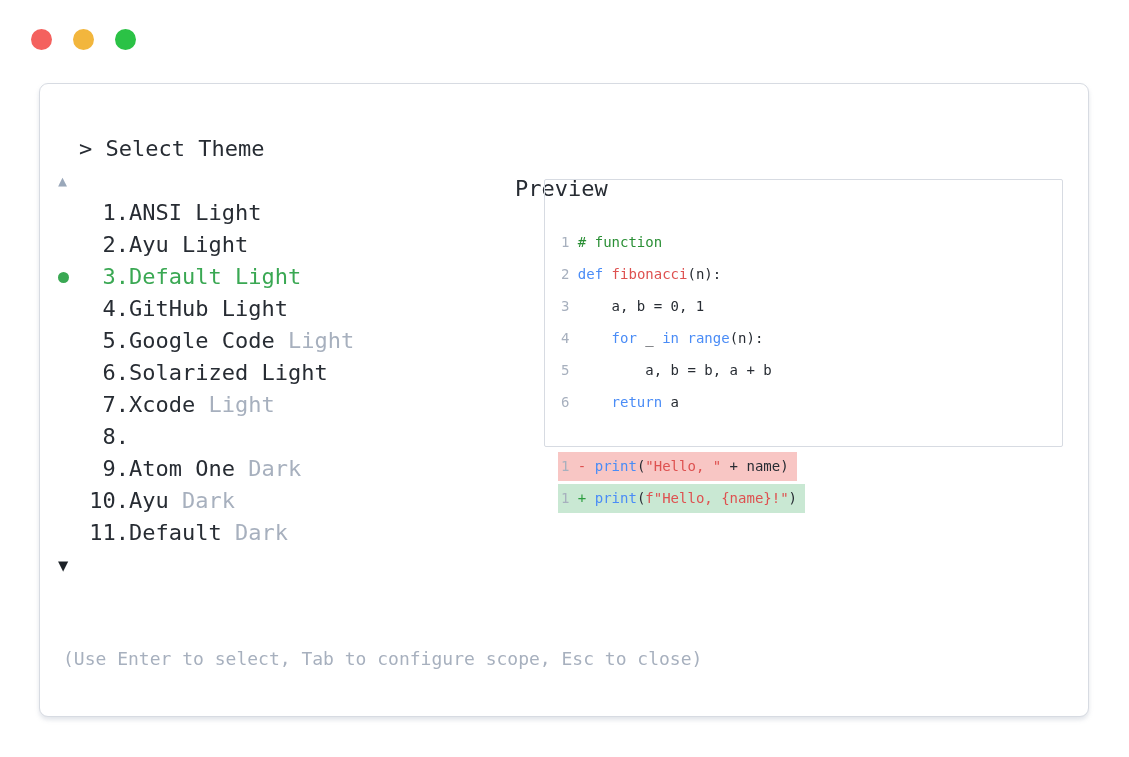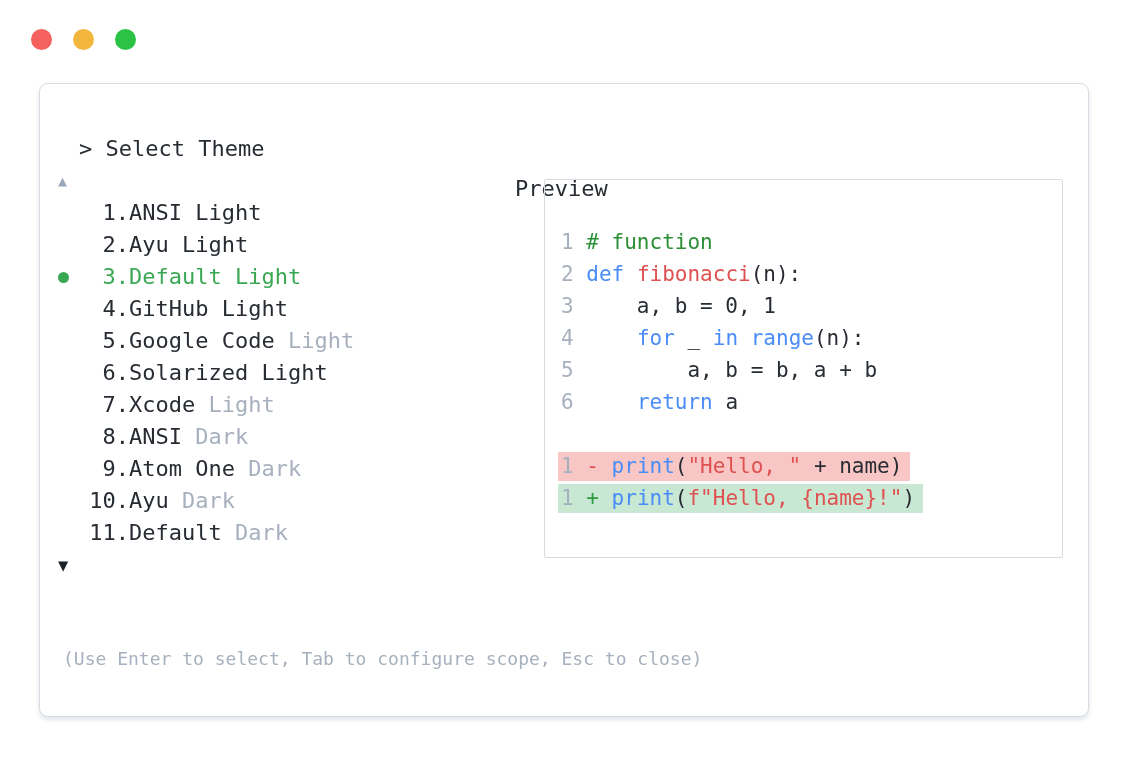--- a/index.html
+++ b/index.html
@@ -50,23 +50,23 @@
   .num{width:42px;text-align:right;color:var(--text-dark);white-space:pre;}
   .name{color:var(--text-dark);white-space:pre;}
   .variant.muted{color:var(--muted-gray);}
   .list-line.sel .num,.list-line.sel .name,.list-line.sel .variant{color:var(--accent-green);}
   .arrow{display:inline-block;margin-left:1px;}
   .arrow.up{color:var(--scroll-up-gray);font-size:15px;}
   .arrow.down{color:var(--scroll-down-dark);font-size:17px;}
 
   
   .preview-box{
-    position:absolute;left:504px;top:95px;width:519px;height:379px;
+    position:absolute;left:504px;top:95px;width:519px;height:268px;
     border:1px solid var(--border-gray);border-radius:2px;
-    padding:46px 0 0 16px;font-size:21px;line-height:32px;
+    padding:46px 0 0 16px;font-size:14px;line-height:32px;
   }
   .code-line{height:32px;line-height:32px;white-space:pre;color:var(--text-dark);}
   .code-gap{height:32px;}
   .lnum{color:var(--muted-gray);}
   .tk-plain{color:var(--text-dark);}
   .tk-kw{color:var(--keyword-blue);}
   .tk-fn{color:var(--string-red);}
   .tk-str{color:var(--string-red);}
   .tk-comment{color:var(--comment-green);}
   .tk-del{color:var(--del-red);}
@@ -135,21 +135,20 @@
             <span class="name">Solarized<span class="variant"> Light</span></span>
           </div>
           <div class="list-line">
             <span class="marker"></span>
             <span class="num">7.</span>
             <span class="name">Xcode<span class="variant muted"> Light</span></span>
           </div>
           <div class="list-line">
             <span class="marker"></span>
             <span class="num">8.</span>
-            <span class="name">ANSI<span class="variant muted"> Dark</span></span>
           </div>
           <div class="list-line">
             <span class="marker"></span>
             <span class="num">9.</span>
             <span class="name">Atom One<span class="variant muted"> Dark</span></span>
           </div>
           <div class="list-line">
             <span class="marker"></span>
             <span class="num">10.</span>
             <span class="name">Ayu<span class="variant muted"> Dark</span></span>

